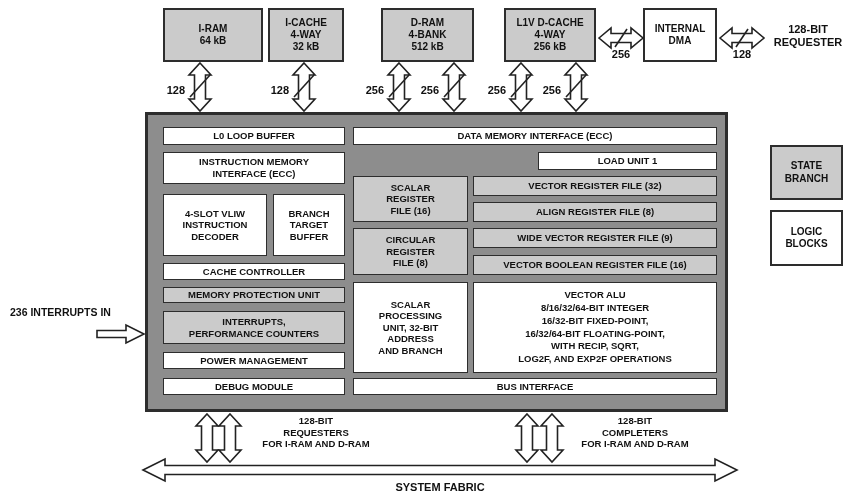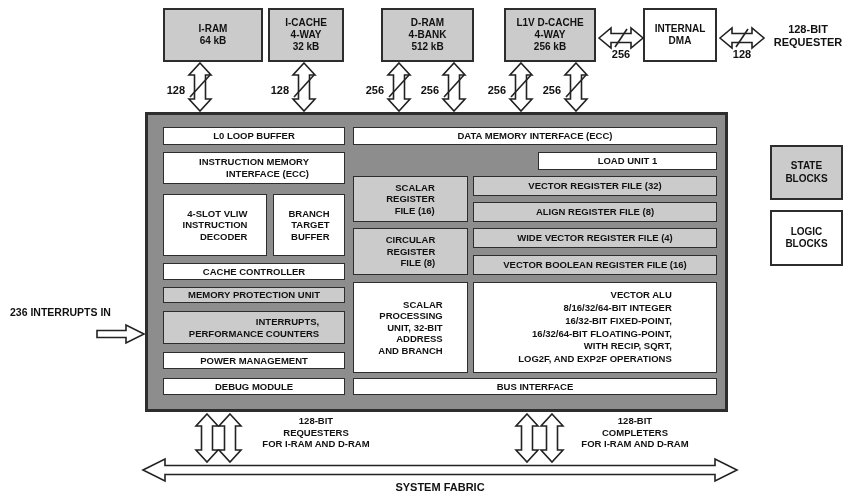--- a/index.html
+++ b/index.html
@@ -5,21 +5,21 @@
   html,body{margin:0;padding:0;background:#fff;}
   #canvas{
     position:relative;width:850px;height:494px;background:#fff;overflow:hidden;
     font-family:"Liberation Sans","DejaVu Sans",sans-serif;font-weight:bold;color:#111;
   }
   .blk{
     position:absolute;display:flex;align-items:center;justify-content:center;
     text-align:center;white-space:pre-line;box-sizing:border-box;
     border:2px solid #2d2d2d;font-size:10px;line-height:1.22;
   }
-  .inner{border-width:1.5px;font-size:9.5px;text-align:right;}
+  .inner{border-width:1.5px;font-size:9.5px;}
   .white{background:#ffffff;}
   .gray{background:#cbcbcb;}
   .core-box{
     position:absolute;left:145px;top:112px;width:583px;height:300px;
     background:#8d8d8d;border:3px solid #2d2d2d;box-sizing:border-box;
   }
   .lbl{
     position:absolute;white-space:pre-line;font-size:11px;line-height:1.15;
   }
   .lbl.small{font-size:9.5px;line-height:1.22;text-align:center;}
@@ -119,37 +119,37 @@
   <div class="blk white inner" style="left:353px;top:127px;width:364px;height:18px">DATA MEMORY INTERFACE (ECC)</div>
   <div class="blk white inner" style="left:538px;top:152px;width:179px;height:18px">LOAD UNIT 1</div>
   <div class="blk gray inner" style="left:353px;top:176px;width:115px;height:46px">SCALAR
 REGISTER
 FILE (16)</div>
   <div class="blk gray inner" style="left:473px;top:176px;width:244px;height:20px">VECTOR REGISTER FILE (32)</div>
   <div class="blk gray inner" style="left:473px;top:202px;width:244px;height:20px">ALIGN REGISTER FILE (8)</div>
   <div class="blk gray inner" style="left:353px;top:228px;width:115px;height:47px">CIRCULAR
 REGISTER
 FILE (8)</div>
-  <div class="blk gray inner" style="left:473px;top:228px;width:244px;height:20px">WIDE VECTOR REGISTER FILE (4)</div>
+  <div class="blk gray inner" style="left:473px;top:228px;width:244px;height:20px">WIDE VECTOR REGISTER FILE (9)</div>
   <div class="blk gray inner" style="left:473px;top:255px;width:244px;height:20px">VECTOR BOOLEAN REGISTER FILE (16)</div>
   <div class="blk white inner" style="left:353px;top:282px;width:115px;height:91px">SCALAR
 PROCESSING
 UNIT, 32-BIT
 ADDRESS
 AND BRANCH</div>
   <div class="blk white inner" style="left:473px;top:282px;width:244px;height:91px;line-height:1.35">VECTOR ALU
 8/16/32/64-BIT INTEGER
 16/32-BIT FIXED-POINT,
 16/32/64-BIT FLOATING-POINT,
 WITH RECIP, SQRT,
 LOG2F, AND EXP2F OPERATIONS</div>
   <div class="blk white inner" style="left:353px;top:378px;width:364px;height:17px">BUS INTERFACE</div>
 
   <div class="blk gray" style="left:770px;top:145px;width:73px;height:55px">STATE
-BLOCKS</div>
+BRANCH</div>
   <div class="blk white" style="left:770px;top:210px;width:73px;height:56px">LOGIC
 BLOCKS</div>
 
   <div class="lbl" style="left:10px;top:306px;font-size:10.5px">236 INTERRUPTS IN</div>
   <svg class="arr" style="left:96px;top:324px" width="50" height="20" viewBox="0 0 50 20">
     <polygon points="1,6.5 30,6.5 30,1 48,10 30,19 30,13.5 1,13.5" fill="#fff" stroke="#222" stroke-width="1.6"></polygon>
   </svg>
 
   <svg class="arr" style="left:194px;top:413px" width="26" height="50" viewBox="0 0 26 50">
       <use href="#varr"></use>

